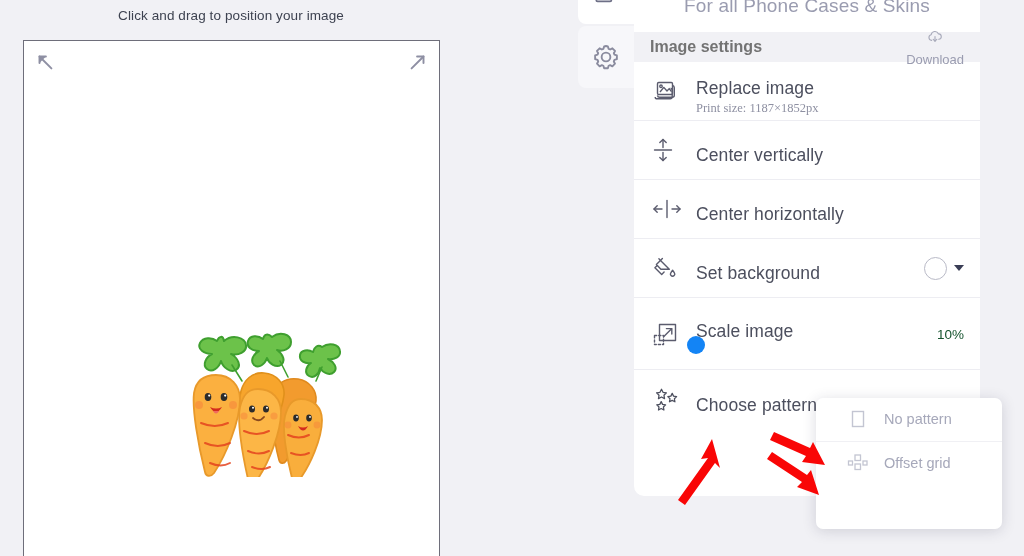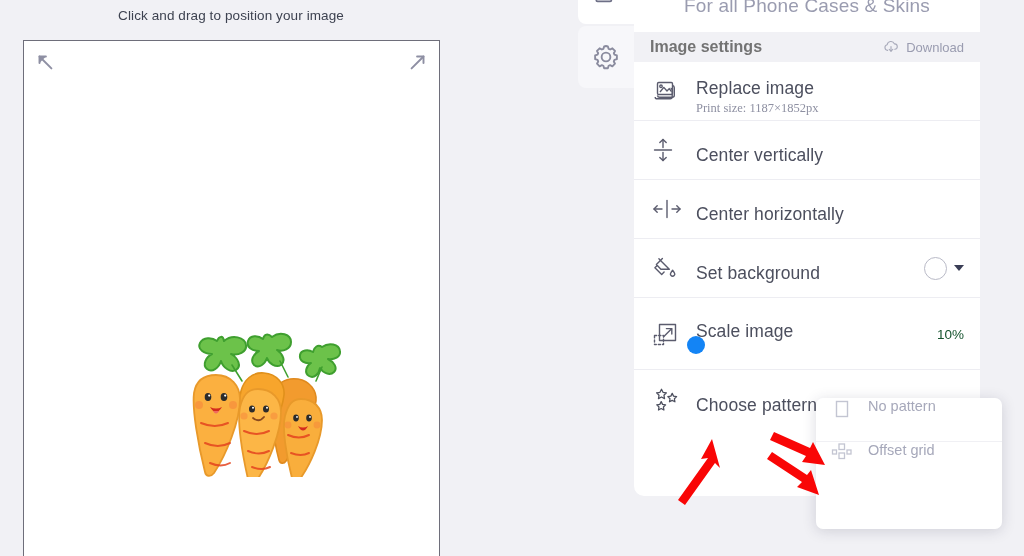--- a/index.html
+++ b/index.html
@@ -57,21 +57,21 @@
     height: 52px; line-height: 52px; text-align: center;
     font-size: 19px; color: #9a9cb0; font-weight: 400;
     letter-spacing: .15px;
   }
   .settings-bar {
     display: flex; align-items: center; justify-content: space-between;
     height: 30px; padding: 0 16px;
     background: #f1f1f5;
   }
   .settings-bar .lbl { font-size: 16px; color: #737373; font-weight: bold; }
-  .download { display: flex; align-items: center; gap: 6px; color: #9a9cb0; font-size: 13px; }
+  .download { display: flex; align-items: center; gap: 6px; color: #9a9cb0; font-size: 13px; flex-direction: column; }
   .download svg { display: block; }
 
   .row {
     position: relative;
     display: flex; align-items: center;
     height: 59px; padding: 0 16px;
     border-bottom: 1px solid #ededf2;
   }
   .row:last-child { border-bottom: none; }
   .row-ico { width: 46px; flex: 0 0 46px; display: flex; align-items: center; justify-content: flex-start; color: #5b5c6e; }
@@ -95,22 +95,22 @@
   
   .pattern-menu {
     position: absolute; left: 816px; top: 398px;
     width: 186px; height: 131px;
     background: #ffffff;
     border-radius: 7px;
     box-shadow: 0 2px 14px rgba(40,42,70,.17);
     overflow: hidden;
   }
   .pattern-item {
-    display: flex; align-items: flex-start; gap: 14px;
-    height: 43.6px; padding: 0 14px;
+    display: flex; align-items: center; gap: 14px;
+    height: 43.6px; padding: 0 30px;
     border-bottom: 1px solid #f0f0f4;
     color: #a6a8ba; font-size: 14.5px;
   }
   .pattern-item:last-child { border-bottom: none; }
   .pattern-item .pico { flex: 0 0 24px; display: flex; align-items: center; justify-content: center; color: #c3c5d2; }
   .pattern-item .pico svg { display: block; }
 
   
   .arrows { position: absolute; left: 0; top: 0; width: 1024px; height: 556px; pointer-events: none; }
 </style>

